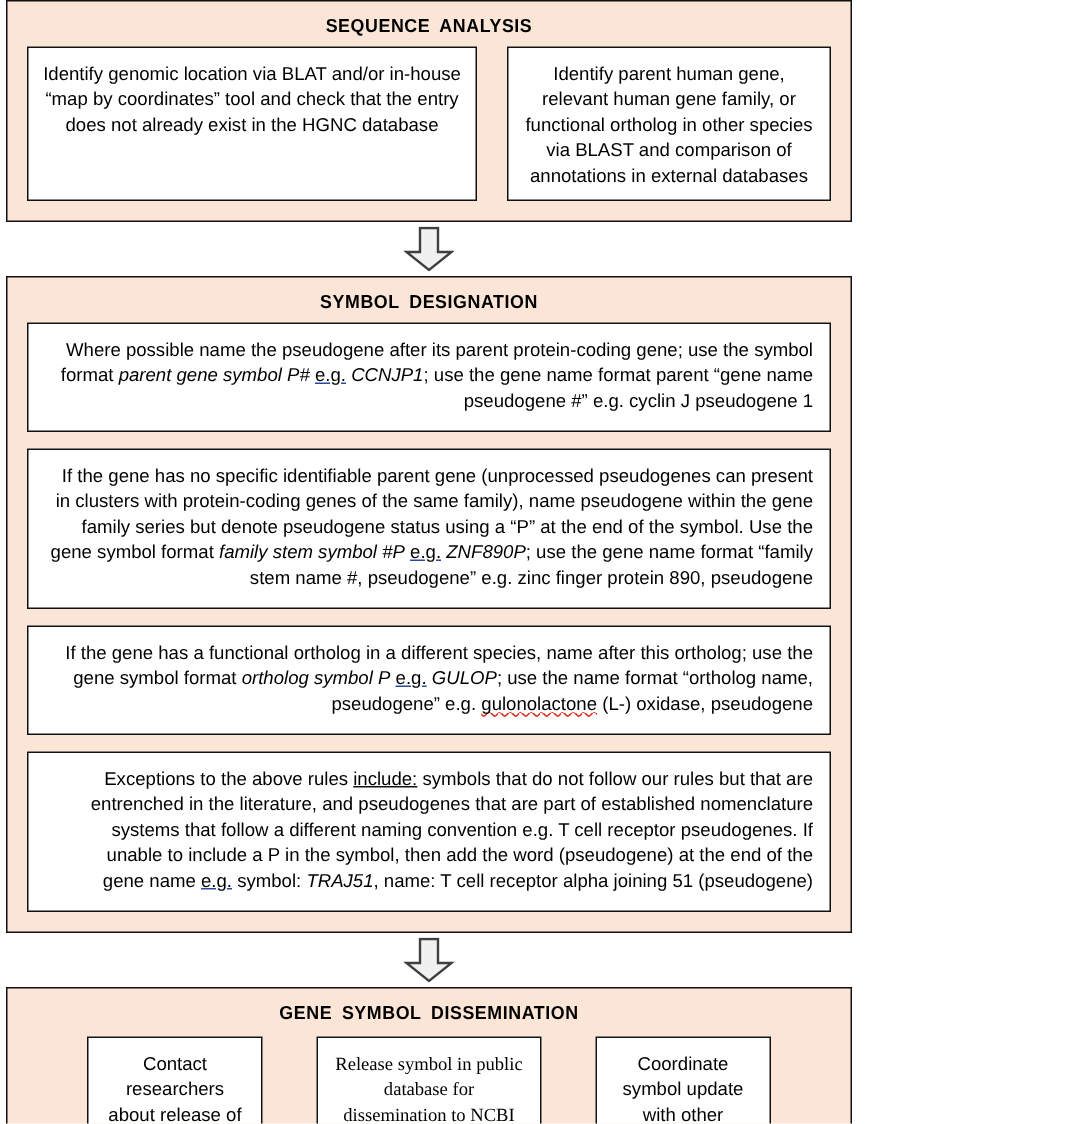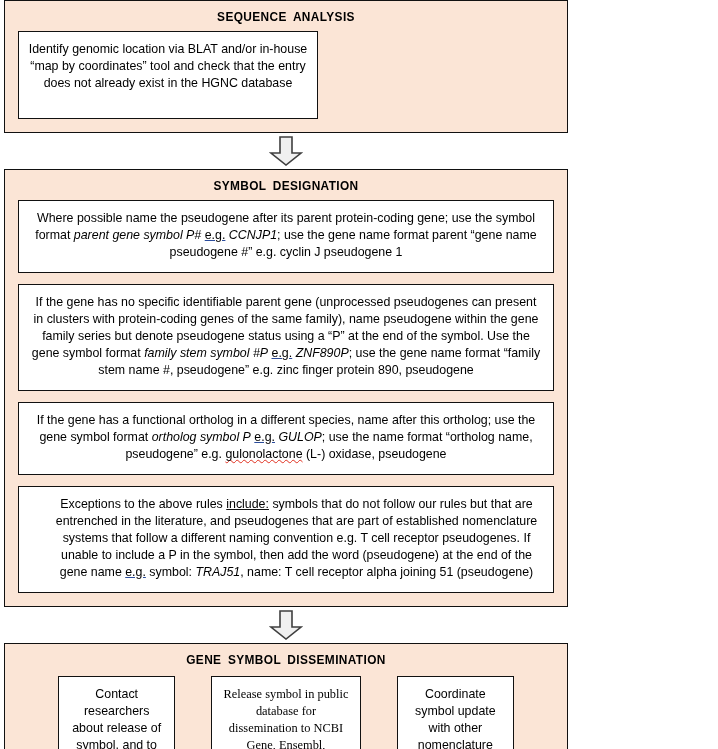--- a/index.html
+++ b/index.html
@@ -63,20 +63,21 @@
     padding-top: 9px;
   }
   .row-two .box.left  { flex: 0 0 300px; text-align: center; }
   .row-two .box.right { flex: 1; }
 
   
   .rule-box {
     width: 100%;
     margin-bottom: 11px;
     padding: 9px 11px 11px 11px;
+    text-align: right;
   }
   .rule-box:last-child { margin-bottom: 0; padding-left: 32px; }
   .rule-box.r1 { min-height: 56px; }
   .rule-box.r2 { min-height: 72px; }
   .rule-box.r3 { min-height: 58px; }
   .rule-box.r4 { min-height: 88px; }
 
   
   .row-three {
     display: flex;
@@ -122,20 +123,21 @@
 </style>
 </head>
 <body>
 
 <div class="flowchart">
 
   <section class="stage">
     <div class="stage-title">SEQUENCE  ANALYSIS</div>
     <div class="row-two">
       <div class="box left">Identify genomic location via BLAT and/or in-house “map by coordinates” tool and check that the entry does not already exist in the HGNC database</div>
+      <div class="box right">Identify parent human gene, relevant human gene family, or functional ortholog in other species via BLAST and comparison of annotations in external databases</div>
     </div>
   </section>
 
   <div class="arrow-wrap">
     <svg width="34" height="30" viewBox="0 0 34 30" aria-hidden="true">
       <polygon points="11,1 23,1 23,17 32,17 17,29 2,17 11,17" fill="#f0f0f0" stroke="#3f3f3f" stroke-width="1.6" stroke-linejoin="miter"></polygon>
     </svg>
   </div>
 
   <section class="stage">

